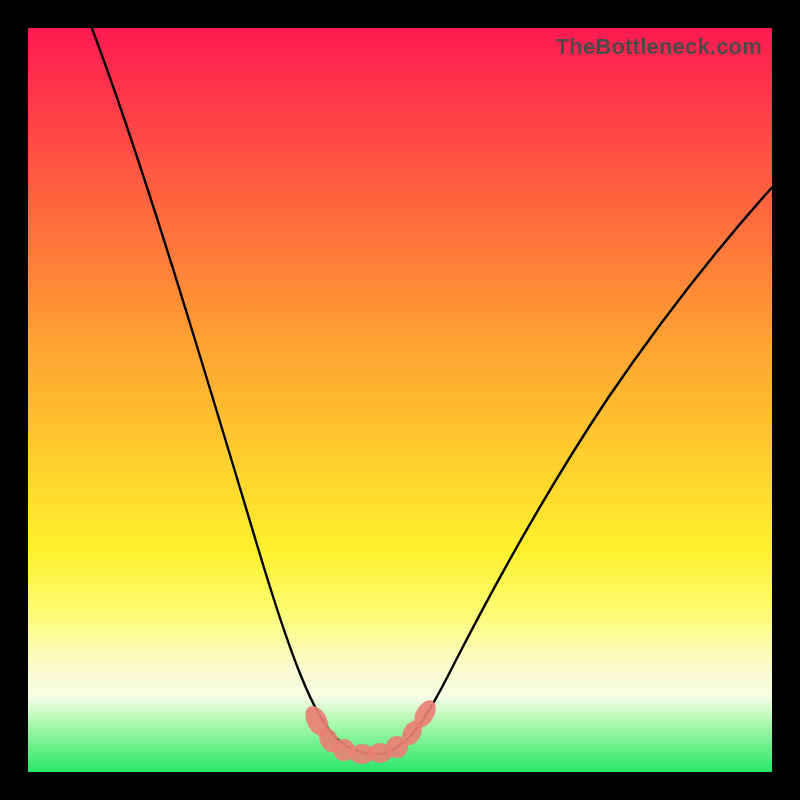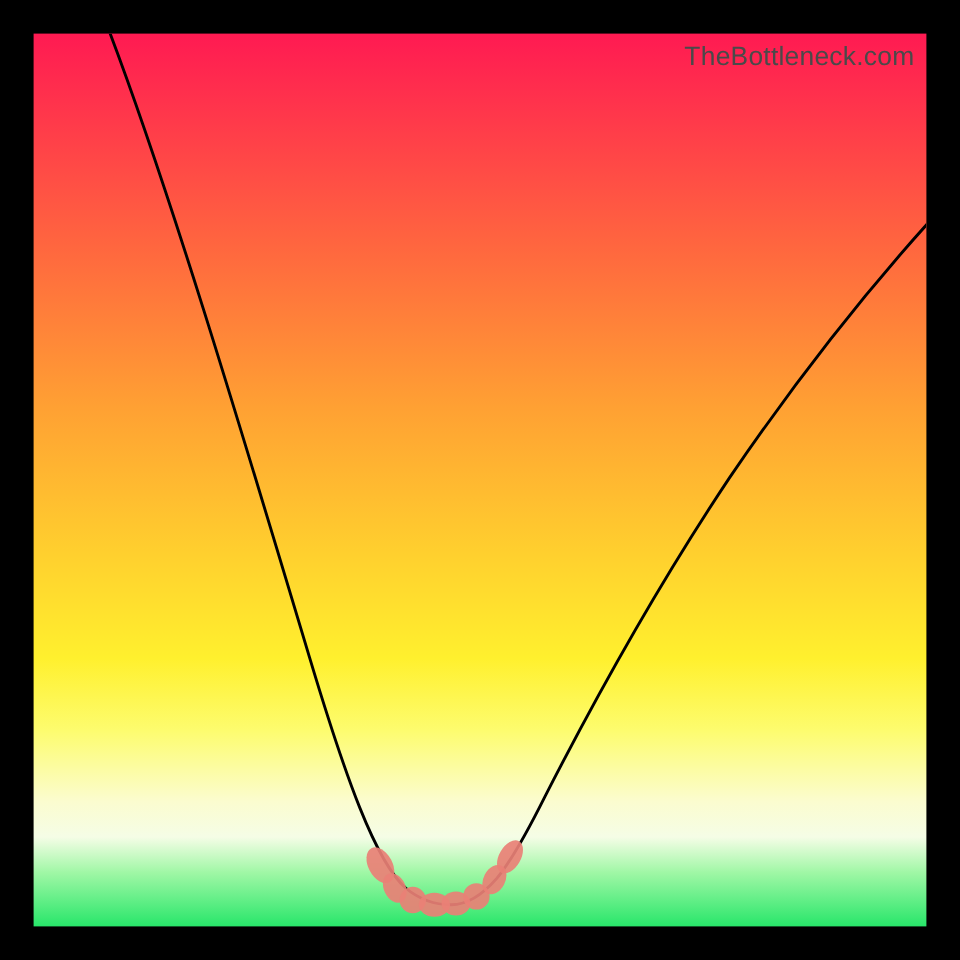--- a/index.html
+++ b/index.html
@@ -48,21 +48,21 @@
     top: 0;
     width: 744px;
     height: 744px;
   }
   .watermark {
     position: absolute;
     top: 6px;
     right: 10px;
     color: #4a4a4a;
     font-size: 22px;
-    font-weight: 400;
+    font-weight: 700;
     letter-spacing: 0.2px;
     user-select: none;
     text-align: center;
   }
 </style>
 </head>
 <body>
 
 <div class="frame">
 

